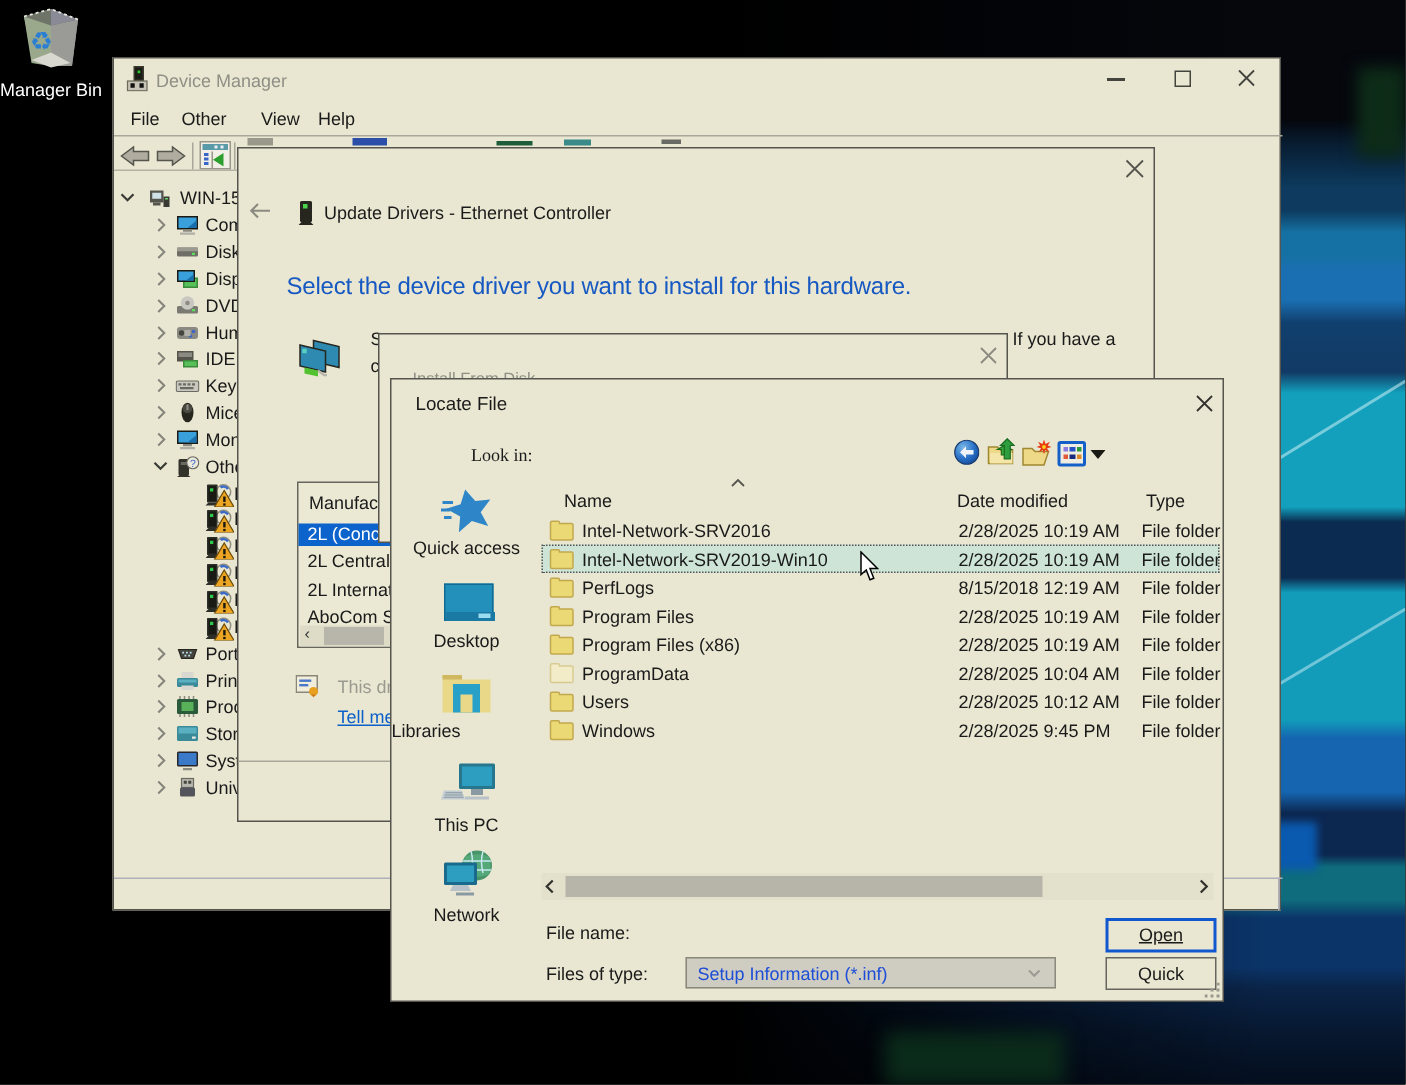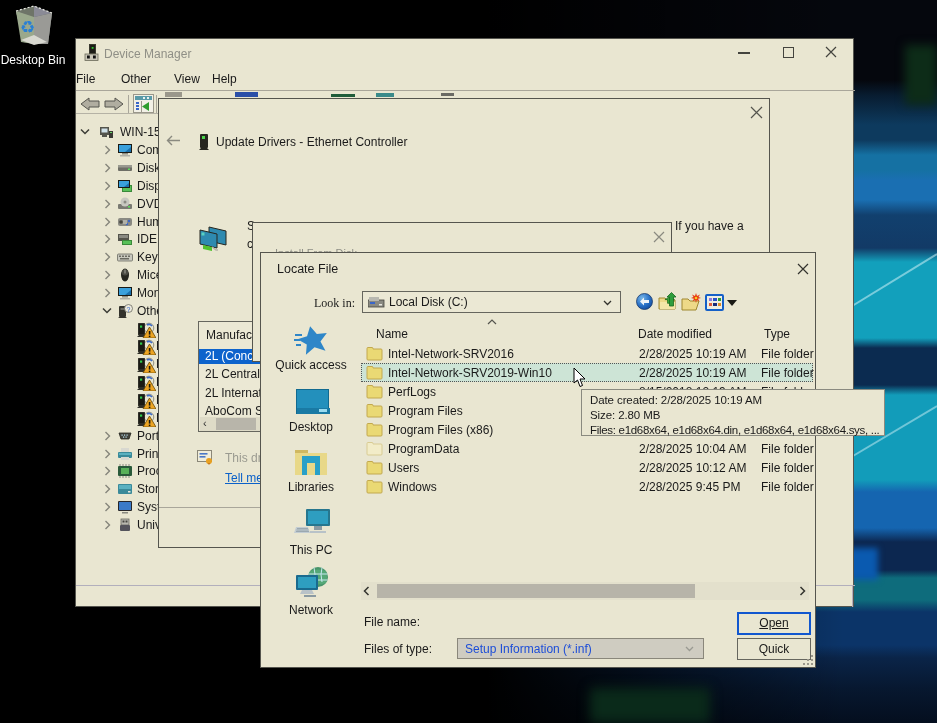--- a/index.html
+++ b/index.html
@@ -45,40 +45,40 @@
     <path d="M3 7 L21 2 L39 9 L35 40 L10 38 Z" fill="#8f948c"></path>
     <path d="M3 7 L10 38 L35 40 L21 33 Z" fill="#c9ccc4" opacity="0.6"></path>
     <path d="M3 7 L21 12 L21 40 L8 38 Z" fill="#9aa88c"></path>
     <path d="M21 12 L39 9 L35 40 L21 40 Z" fill="#9a9a96"></path>
     <path d="M3 7 L21 2 L39 9 L21 13 Z" fill="#6e7468"></path>
     <path d="M21 2 L39 9 L21 13 Z" fill="#8a8a96"></path>
     <path d="M8 36 L21 31 L34 38 L21 41 Z" fill="#d8d8d0"></path>
     <path d="M3 7 L21 2 L39 9" fill="none" stroke="#e8e8e2" stroke-width="1.2" stroke-dasharray="2 2"></path>
     <text x="7" y="29" font-size="17" fill="#2a7fd4">♻</text>
   </svg>
-  <div class="txt" style="left:0px;top:53px;width:66px;text-align:center;color:#fff;font-size:12px;text-shadow:1px 1px 1px #000;">Desktop Bin</div>
+  <div class="txt" style="left:0px;top:53px;width:66px;text-align:center;color:#fff;font-size:12px;text-shadow:1px 1px 1px #000;">Manager Bin</div>
 
   <div class="win" id="dm" style="left:75px;top:38px;width:779px;height:569px;">
 
     <svg class="abs" style="left:8px;top:4px" width="15" height="18" viewBox="0 0 15 18">
       <rect x="5" y="1" width="7" height="10" fill="#3a3a30"></rect>
       <rect x="6" y="2" width="5" height="8" fill="#1c1c16"></rect>
       <rect x="7.7" y="4" width="1.8" height="1.8" fill="#2ec82e"></rect>
       <rect x="1" y="11" width="13" height="6.5" fill="#c8c5b6" stroke="#6a6a5a" stroke-width="0.8"></rect>
       <rect x="3" y="12.5" width="2.8" height="3" fill="#111"></rect>
       <rect x="9" y="12.5" width="2.8" height="3" fill="#111"></rect>
     </svg>
     <div class="txt graytxt" style="left:28px;top:8px;font-size:12px;">Device Manager</div>
     <div class="abs" style="left:662px;top:13px;width:12px;height:1.5px;background:#44443e;"></div>
     <div class="abs" style="left:707px;top:8px;width:11px;height:11px;border:1px solid #44443e;"></div>
     <svg class="abs" style="left:749px;top:7px" width="12" height="12" viewBox="0 0 12 12">
         <path d="M1 1 L11 11 M11 1 L1 11" stroke="#44443e" stroke-width="1.2"></path>
       </svg>
 
-    <div class="txt" style="left:0;top:33px;">File</div>
+    <div class="txt" style="left:11px;top:33px;">File</div>
     <div class="txt" style="left:45px;top:33px;">Other</div>
     <div class="txt" style="left:98px;top:33px;">View</div>
     <div class="txt" style="left:136px;top:33px;">Help</div>
     <div class="sep" style="left:0px;top:51px;width:779px;height:1px;"></div>
 
     <svg class="abs" style="left:4px;top:58px" width="20" height="14" viewBox="0 0 20 14">
       <path d="M9 1 L9 4 L19 4 L19 10 L9 10 L9 13 L1 7 Z" fill="#b0ada0" stroke="#55554e" stroke-width="1"></path>
     </svg>
     <svg class="abs" style="left:28px;top:58px" width="20" height="14" viewBox="0 0 20 14">
       <path d="M11 1 L11 4 L1 4 L1 10 L11 10 L11 13 L19 7 Z" fill="#b0ada0" stroke="#55554e" stroke-width="1"></path>
@@ -421,20 +421,21 @@
       </svg>
     <svg class="abs" style="left:7px;top:36px" width="15" height="11" viewBox="0 0 15 11">
         <path d="M6 1 L1.5 5.5 L6 10 M1.5 5.5 L14 5.5" fill="none" stroke="#8a8a80" stroke-width="1.4"></path>
       </svg>
     <svg class="abs" style="left:40px;top:35px" width="11" height="17" viewBox="0 0 11 17">
       <rect x="1" y="0" width="8" height="14" rx="1" fill="#26261f"></rect>
       <rect x="3" y="2" width="3" height="3" fill="#4ad44a"></rect>
       <path d="M0 16 L2 14 L8 14 L10 16 Z" fill="#26261f"></path>
     </svg>
     <div class="txt" style="left:57px;top:36px;font-size:12px;">Update Drivers - Ethernet Controller</div>
+    <div class="txt" style="left:32px;top:84px;font-size:16px;letter-spacing:-0.15px;color:#1659c2;">Select the device driver you want to install for this hardware.</div>
 
     <svg class="abs" style="left:40px;top:126px" width="29" height="27" viewBox="0 0 29 27">
       <path d="M10 2 L27 6 L27 20 L10 16 Z" fill="#2e8ab0" stroke="#26261f" stroke-width="1"></path>
       <path d="M1 5 L18 9 L18 23 L1 19 Z" fill="#2e8ab0" stroke="#26261f" stroke-width="1"></path>
       <rect x="2.5" y="7.5" width="3" height="3" fill="#5ad0c0"></rect>
       <path d="M4 20 L13 22 L13 26 L4 24 Z" fill="#52c22e"></path>
       <path d="M13 22 L17 25 L19 25" stroke="#b8b5aa" stroke-width="1.5" fill="none"></path>
     </svg>
     <div class="txt" style="left:88px;top:120px;">S</div>
     <div class="txt" style="left:88px;top:138px;">c</div>
@@ -471,32 +472,20 @@
       </svg>
   </div>
 
   <div class="win" id="lf" style="left:260px;top:252px;width:556px;height:416px;">
     <div class="txt" style="left:16px;top:9px;font-size:12.5px;">Locate File</div>
     <svg class="abs" style="left:536px;top:10px" width="12" height="12" viewBox="0 0 12 12">
         <path d="M1 1 L11 11 M11 1 L1 11" stroke="#33332e" stroke-width="1.2"></path>
       </svg>
 
     <div class="txt" style="left:53px;top:43px;font-family:Liberation Serif, serif;">Look in:</div>
-    <div class="abs" style="left:101px;top:38px;width:259px;height:22px;border:1px solid #66665e;background:#ebe8d4;">
-      <svg class="abs" style="left:5px;top:5px" width="17" height="11" viewBox="0 0 17 11">
-        <rect x="0" y="3" width="16" height="7" fill="#8a8a82" stroke="#44443e" stroke-width="0.8"></rect>
-        <rect x="1" y="0" width="10" height="4" fill="#b8b8b0"></rect>
-        <rect x="2" y="5" width="5" height="2" fill="#3a66c8"></rect>
-        <rect x="11" y="7" width="3" height="1.5" fill="#e8e8e0"></rect>
-      </svg>
-      <div class="txt" style="left:26px;top:3px;">Local Disk (C:)</div>
-      <svg class="abs" style="left:240px;top:8px" width="9" height="6" viewBox="0 0 9 6">
-          <polyline points="1,1 4.5,4.5 8,1" fill="none" stroke="#33332e" stroke-width="1.3"></polyline>
-        </svg>
-    </div>
 
     <svg class="abs" style="left:375px;top:40px" width="17" height="17" viewBox="0 0 17 17">
       <defs>
           <radialGradient id="gb" cx="0.35" cy="0.3" r="0.9">
         <stop offset="0" stop-color="#7ab8e8"></stop>
             <stop offset="0.5" stop-color="#2a72c8"></stop>
             <stop offset="1" stop-color="#0a3a8a"></stop>
       </radialGradient>
         </defs>
       <circle cx="8.5" cy="8.5" r="8" fill="url(#gb)" stroke="#1a3a6a" stroke-width="0.8"></circle>
@@ -542,21 +531,21 @@
         <div class="abs" style="left:0px;top:18px;width:33px;height:6px;background:#1a7aa4;"></div>
         <div class="abs" style="left:22px;top:19px;width:8px;height:3px;background:#9adcf0;"></div>
       </div>
       <div class="txt" style="left:0px;top:167px;width:100px;text-align:center;">Desktop</div>
       <svg class="abs" style="left:33px;top:194px" width="34" height="29" viewBox="0 0 34 29">
         <path d="M1 3 L12 3 L14 6 L33 6 L33 28 L1 28 Z" fill="#e8d888"></path>
         <rect x="1" y="3" width="13" height="3" fill="#d0b860"></rect>
         <rect x="8" y="9" width="18" height="19" fill="#28a0c8"></rect>
         <rect x="13" y="16" width="8" height="12" fill="#e8d888"></rect>
       </svg>
-      <div class="txt" style="left:0px;top:227px;width:100px;text-align:center;">Libraries</div>
+      <div class="txt" style="left:0px;top:227px;width:100px;">Libraries</div>
       <svg class="abs" style="left:33px;top:254px" width="37" height="29" viewBox="0 0 37 29">
         <rect x="12" y="2" width="24" height="17" rx="1" fill="#26768e"></rect>
         <rect x="14" y="4" width="20" height="13" fill="#2e9ec0"></rect>
         <path d="M20 19 L28 19 L28 23 L20 23 Z" fill="#8a9aa2"></path>
         <path d="M16 24 L32 24 L32 26 L16 26 Z" fill="#b8c2c8"></path>
         <path d="M2 20 L14 20 L16 26 L0 26 Z" fill="#c2ccd2"></path>
         <g stroke="#8a98a2" stroke-width="0.7">
             <line x1="3" y1="21.5" x2="14" y2="21.5"></line>
             <line x1="2.5" y1="23" x2="14.5" y2="23"></line>
             <line x1="2" y1="24.5" x2="15" y2="24.5"></line>
@@ -658,22 +647,17 @@
         <rect x="8" y="0" width="2" height="2"></rect>
           <rect x="4" y="4" width="2" height="2"></rect>
         <rect x="8" y="4" width="2" height="2"></rect>
           <rect x="0" y="8" width="2" height="2"></rect>
         <rect x="4" y="8" width="2" height="2"></rect>
           <rect x="8" y="8" width="2" height="2"></rect>
       </g>
     </svg>
   </div>
 
-  <div class="abs" style="left:581px;top:389px;width:304px;height:47px;background:#e9e6d1;border:1px solid #8a8a80;font-size:11.5px;letter-spacing:-0.1px;">
-    <div class="txt" style="left:8px;top:4px;">Date created: 2/28/2025 10:19 AM</div>
-    <div class="txt" style="left:8px;top:19px;">Size: 2.80 MB</div>
-    <div class="txt" style="left:8px;top:34px;letter-spacing:-0.3px;">Files: e1d68x64, e1d68x64.din, e1d68x64, e1d68x64.sys, ...</div>
-  </div>
 
   <svg class="abs" style="left:573px;top:367px" width="14" height="21" viewBox="0 0 14 21">
     <path d="M1 1 L1 16 L4.5 13 L7 19.5 L9.5 18.5 L7 12 L12 12 Z" fill="#fff" stroke="#000" stroke-width="1"></path>
   </svg>
 </div>
 
 </body></html>

